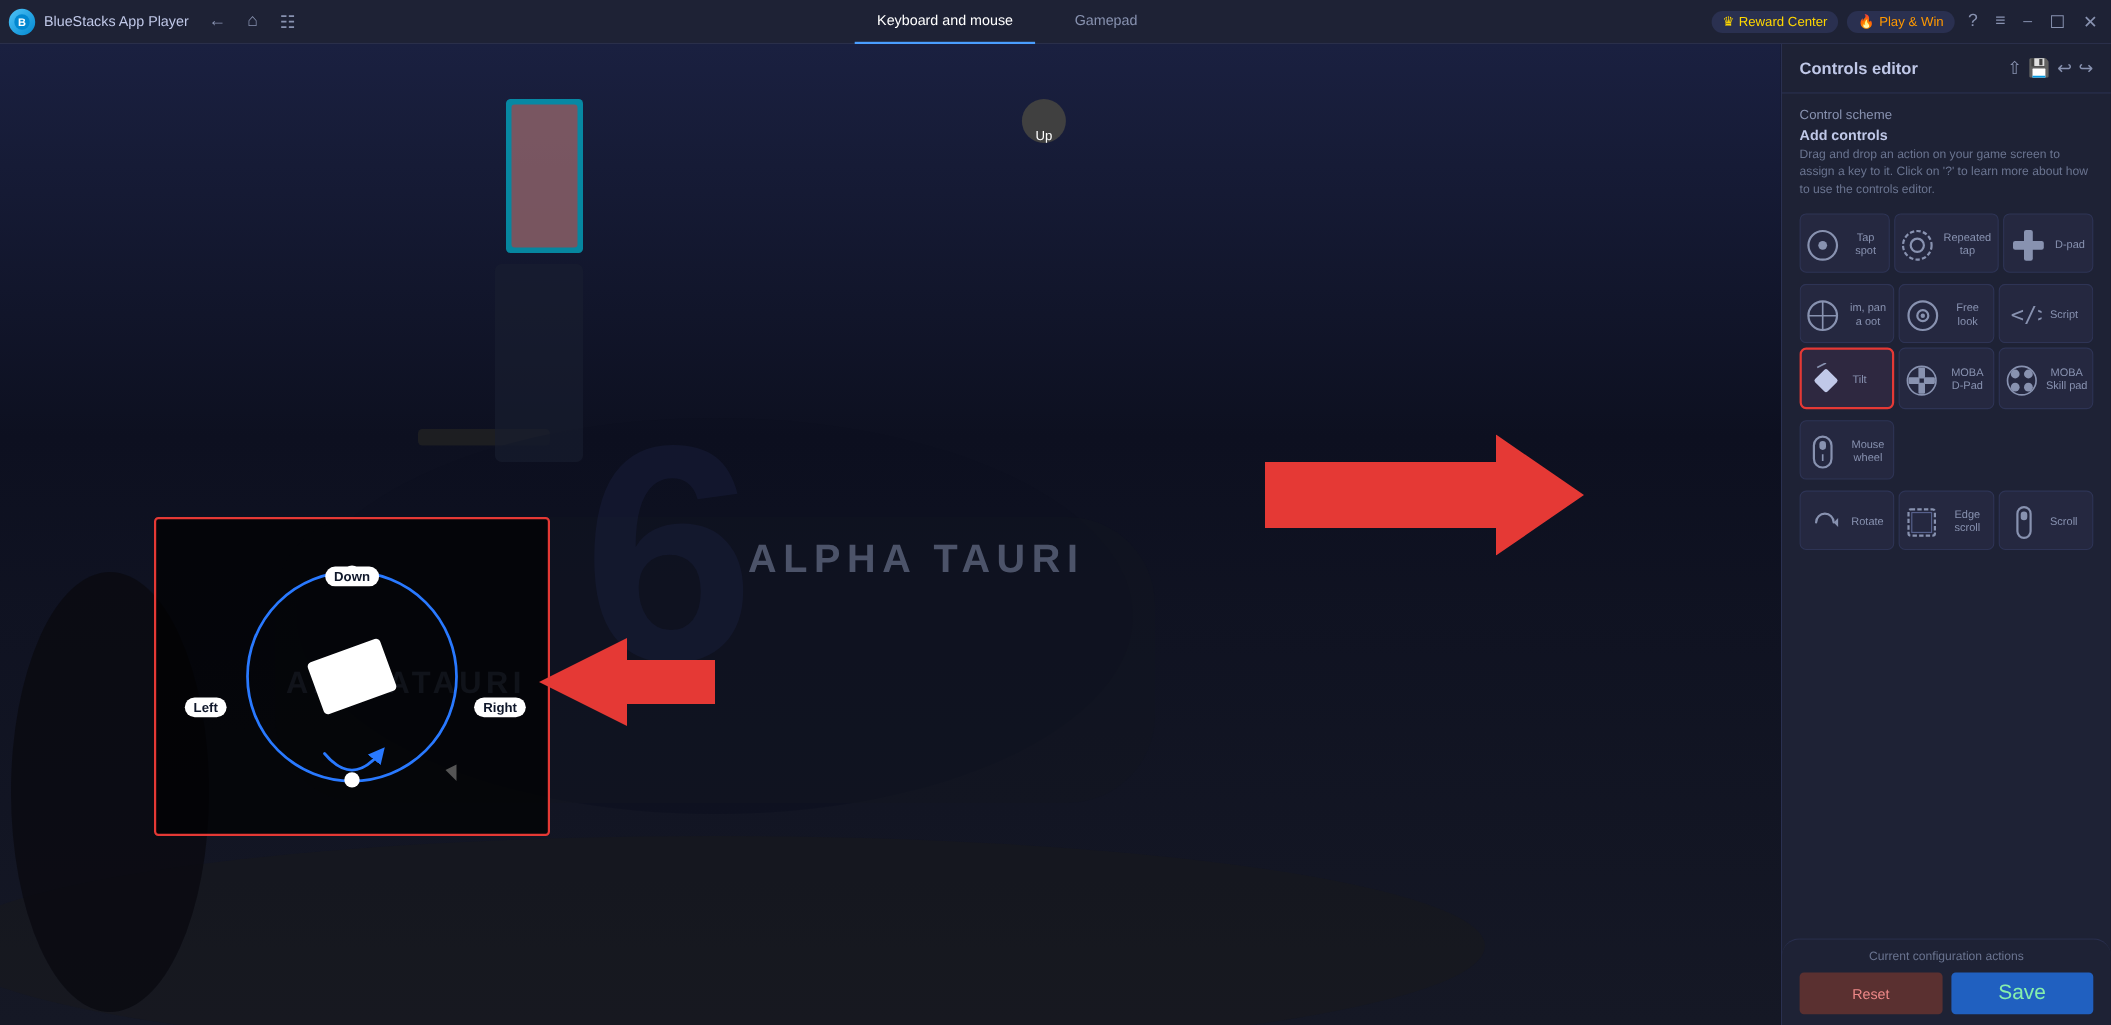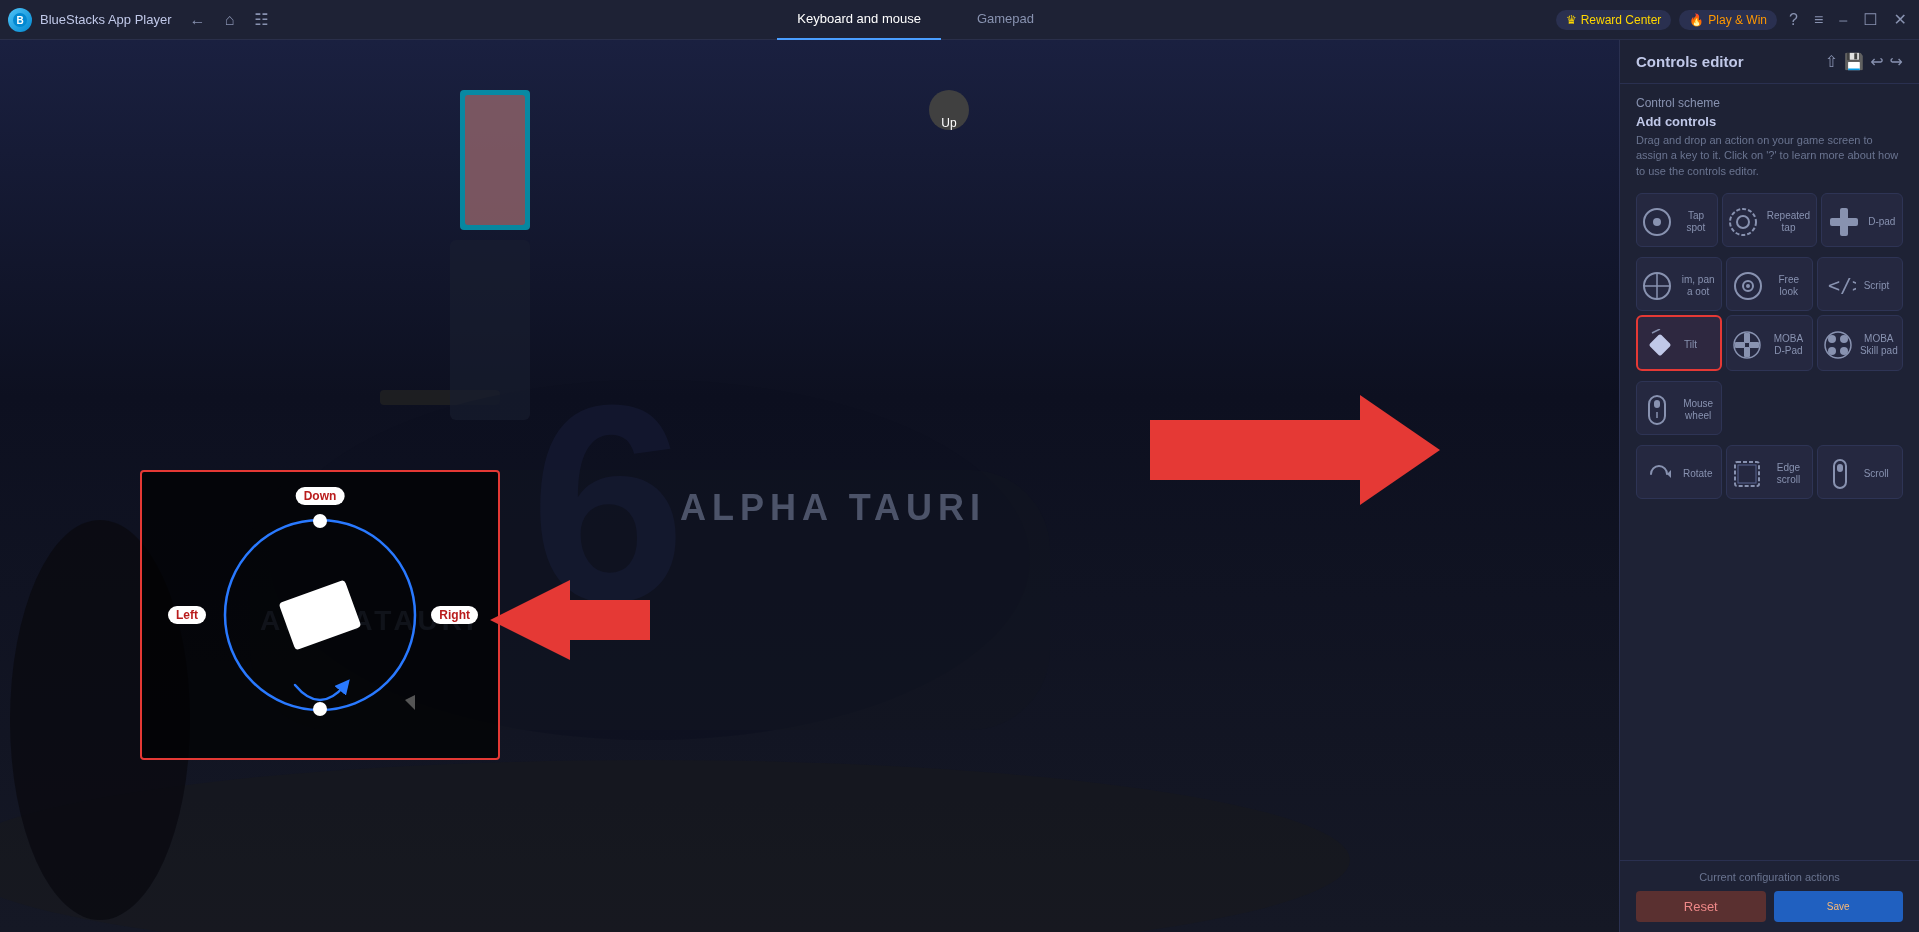--- a/index.html
+++ b/index.html
@@ -120,26 +120,27 @@
       width: 220px;
       height: 220px;
     }
     .tilt-circle svg {
       position: absolute;
       inset: 0;
     }
     .tilt-label {
       position: absolute;
       background: white;
-      color: #b91c1c;
+      color: #0f172a;
       font-size: 12px;
       font-weight: bold;
       padding: 2px 8px;
       border-radius: 10px;
       white-space: nowrap;
+      margin-top: 28px;
     }
     .label-down { top: -18px; left: 50%; transform: translateX(-50%); }
     .label-left { left: -42px; top: 50%; transform: translateY(-50%); }
     .label-right { right: -48px; top: 50%; transform: translateY(-50%); }
 
     
     .up-button {
       position: absolute;
       top: 50px;
       right: 650px;
@@ -247,20 +248,21 @@
       font-size: 10px;
       color: #8892b0;
       text-align: center;
       line-height: 1.2;
     }
 
     
     .panel-footer {
       border-top: 1px solid #2a3050;
       padding: 10px 16px;
+      border-radius: 16px;
     }
     .footer-label {
       font-size: 11px;
       color: #6a7490;
       text-align: center;
       margin-bottom: 8px;
     }
     .footer-buttons {
       display: flex;
       gap: 8px;
@@ -274,22 +276,22 @@
       color: #e88;
       font-size: 13px;
       cursor: pointer;
     }
     .btn-save {
       flex: 1;
       padding: 8px;
       background: #2060c0;
       border: none;
       border-radius: 4px;
-      color: #fdba74;
-      font-size: 10px;
+      color: #86efac;
+      font-size: 19px;
       cursor: pointer;
     }
 
     
     .partial-row {
       display: grid;
       grid-template-columns: repeat(3, 1fr);
       gap: 4px;
       margin-bottom: 4px;
       overflow: hidden;

